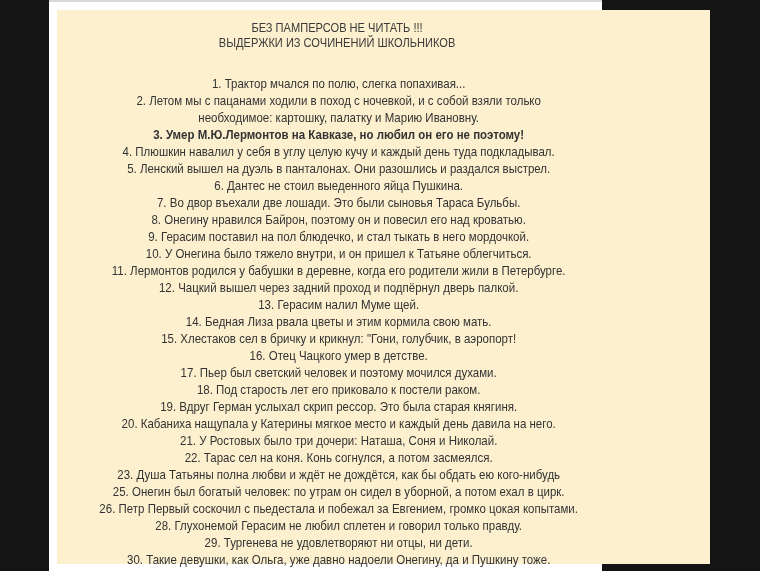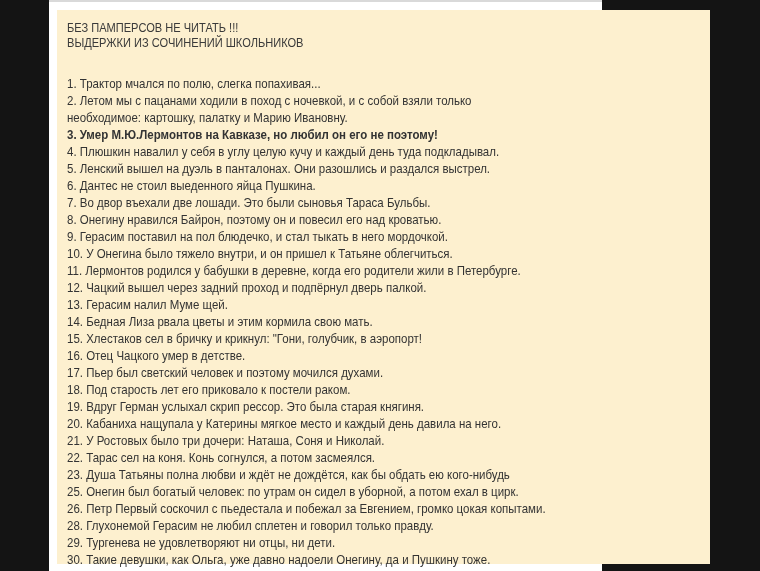--- a/index.html
+++ b/index.html
@@ -7,20 +7,21 @@
     width:760px; height:571px; overflow:hidden;
     background:#141414;
     font-family:"Liberation Sans", sans-serif;
     position:relative;
   }
   .card {
     position:absolute; left:49px; top:0; width:553px; height:571px;
     background:#ffffff;
     border-top:2px solid #d9d9d9;
     box-sizing:border-box;
+    text-align:center;
   }
   .panel {
     position:absolute; left:8px; top:8px; width:653px; height:554px;
     background:#fdf0cf;
     box-sizing:border-box;
     padding:10px 0 0 10px;
   }
   .heading {
     color:#3a3a3a;
     font-size:13.2px; line-height:15px;

